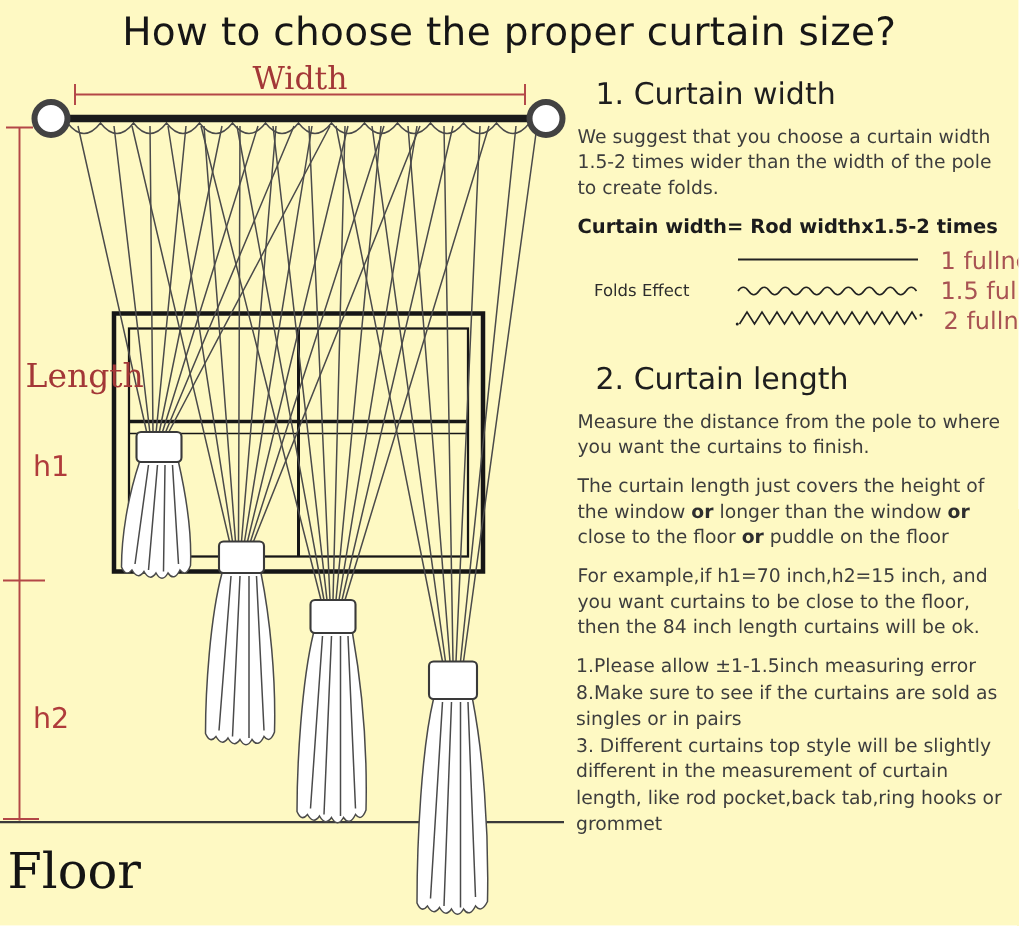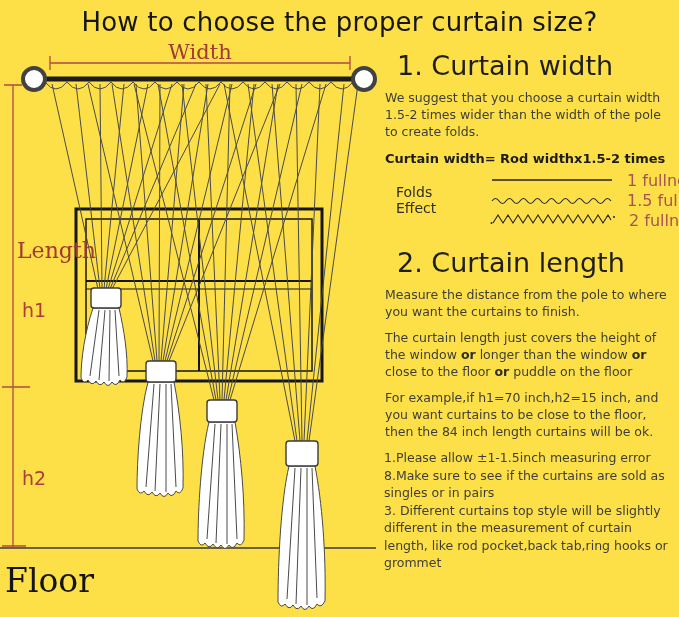--- a/index.html
+++ b/index.html
@@ -1,28 +1,28 @@
 <!DOCTYPE html>
 <html><head>
 <meta charset="utf-8">
 <style>
   html,body{margin:0;padding:0;background:#fff;}
-  .stage{position:relative;width:679px;height:617px;background:#fde047;overflow:hidden;
+  .stage{position:relative;width:679px;height:617px;background:#fef9c3;overflow:hidden;
          font-family:"DejaVu Sans","Liberation Sans",sans-serif;}
   .title{position:absolute;top:7px;left:0;width:100%;text-align:center;
          font-size:26px;color:#161616;letter-spacing:.2px;}
   
   .diagram-svg{position:absolute;left:0;top:0;width:390px;height:617px;}
   
   .rightcol{position:absolute;left:384px;top:50px;width:293px;color:#3d3d3d;}
-  .sec-head{font-size:27px;font-weight:400;color:#1e1e1e;margin:0 0 8px 13px;}
+  .sec-head{font-size:20px;font-weight:400;color:#1e1e1e;margin:0 0 8px 13px;}
   .body-p{font-size:12.5px;line-height:1.36;margin:4px 0 9px 1px;}
   .formula{font-size:13px;font-weight:bold;color:#1c1c1c;margin:11px 0 7px 1px;}
   .folds{display:flex;align-items:center;margin:6px 0 20px 0;}
-  .folds-label{font-size:14px;color:#2d2d2d;width:80px;padding-left:12px;flex:none;}
+  .folds-label{font-size:11px;color:#2d2d2d;width:80px;padding-left:12px;flex:none;}
   .fold-rows{display:flex;flex-direction:column;gap:6px;margin-left:14px;}
   .fold-row{display:flex;align-items:center;gap:12px;height:14px;}
   .fold-row svg{display:block;flex:none;}
   .fullness{font-size:16px;color:#a85353;white-space:nowrap;}
   .note-head{font-size:22px;font-weight:400;color:#1e1e1e;margin:16px 0 12px 0;letter-spacing:.5px;}
   .note-line{font-size:12.5px;line-height:1.4;color:#3d3d3d;}
   .b{font-weight:bold;color:#2e2e2e;}
 </style>
 </head>
 <body>

